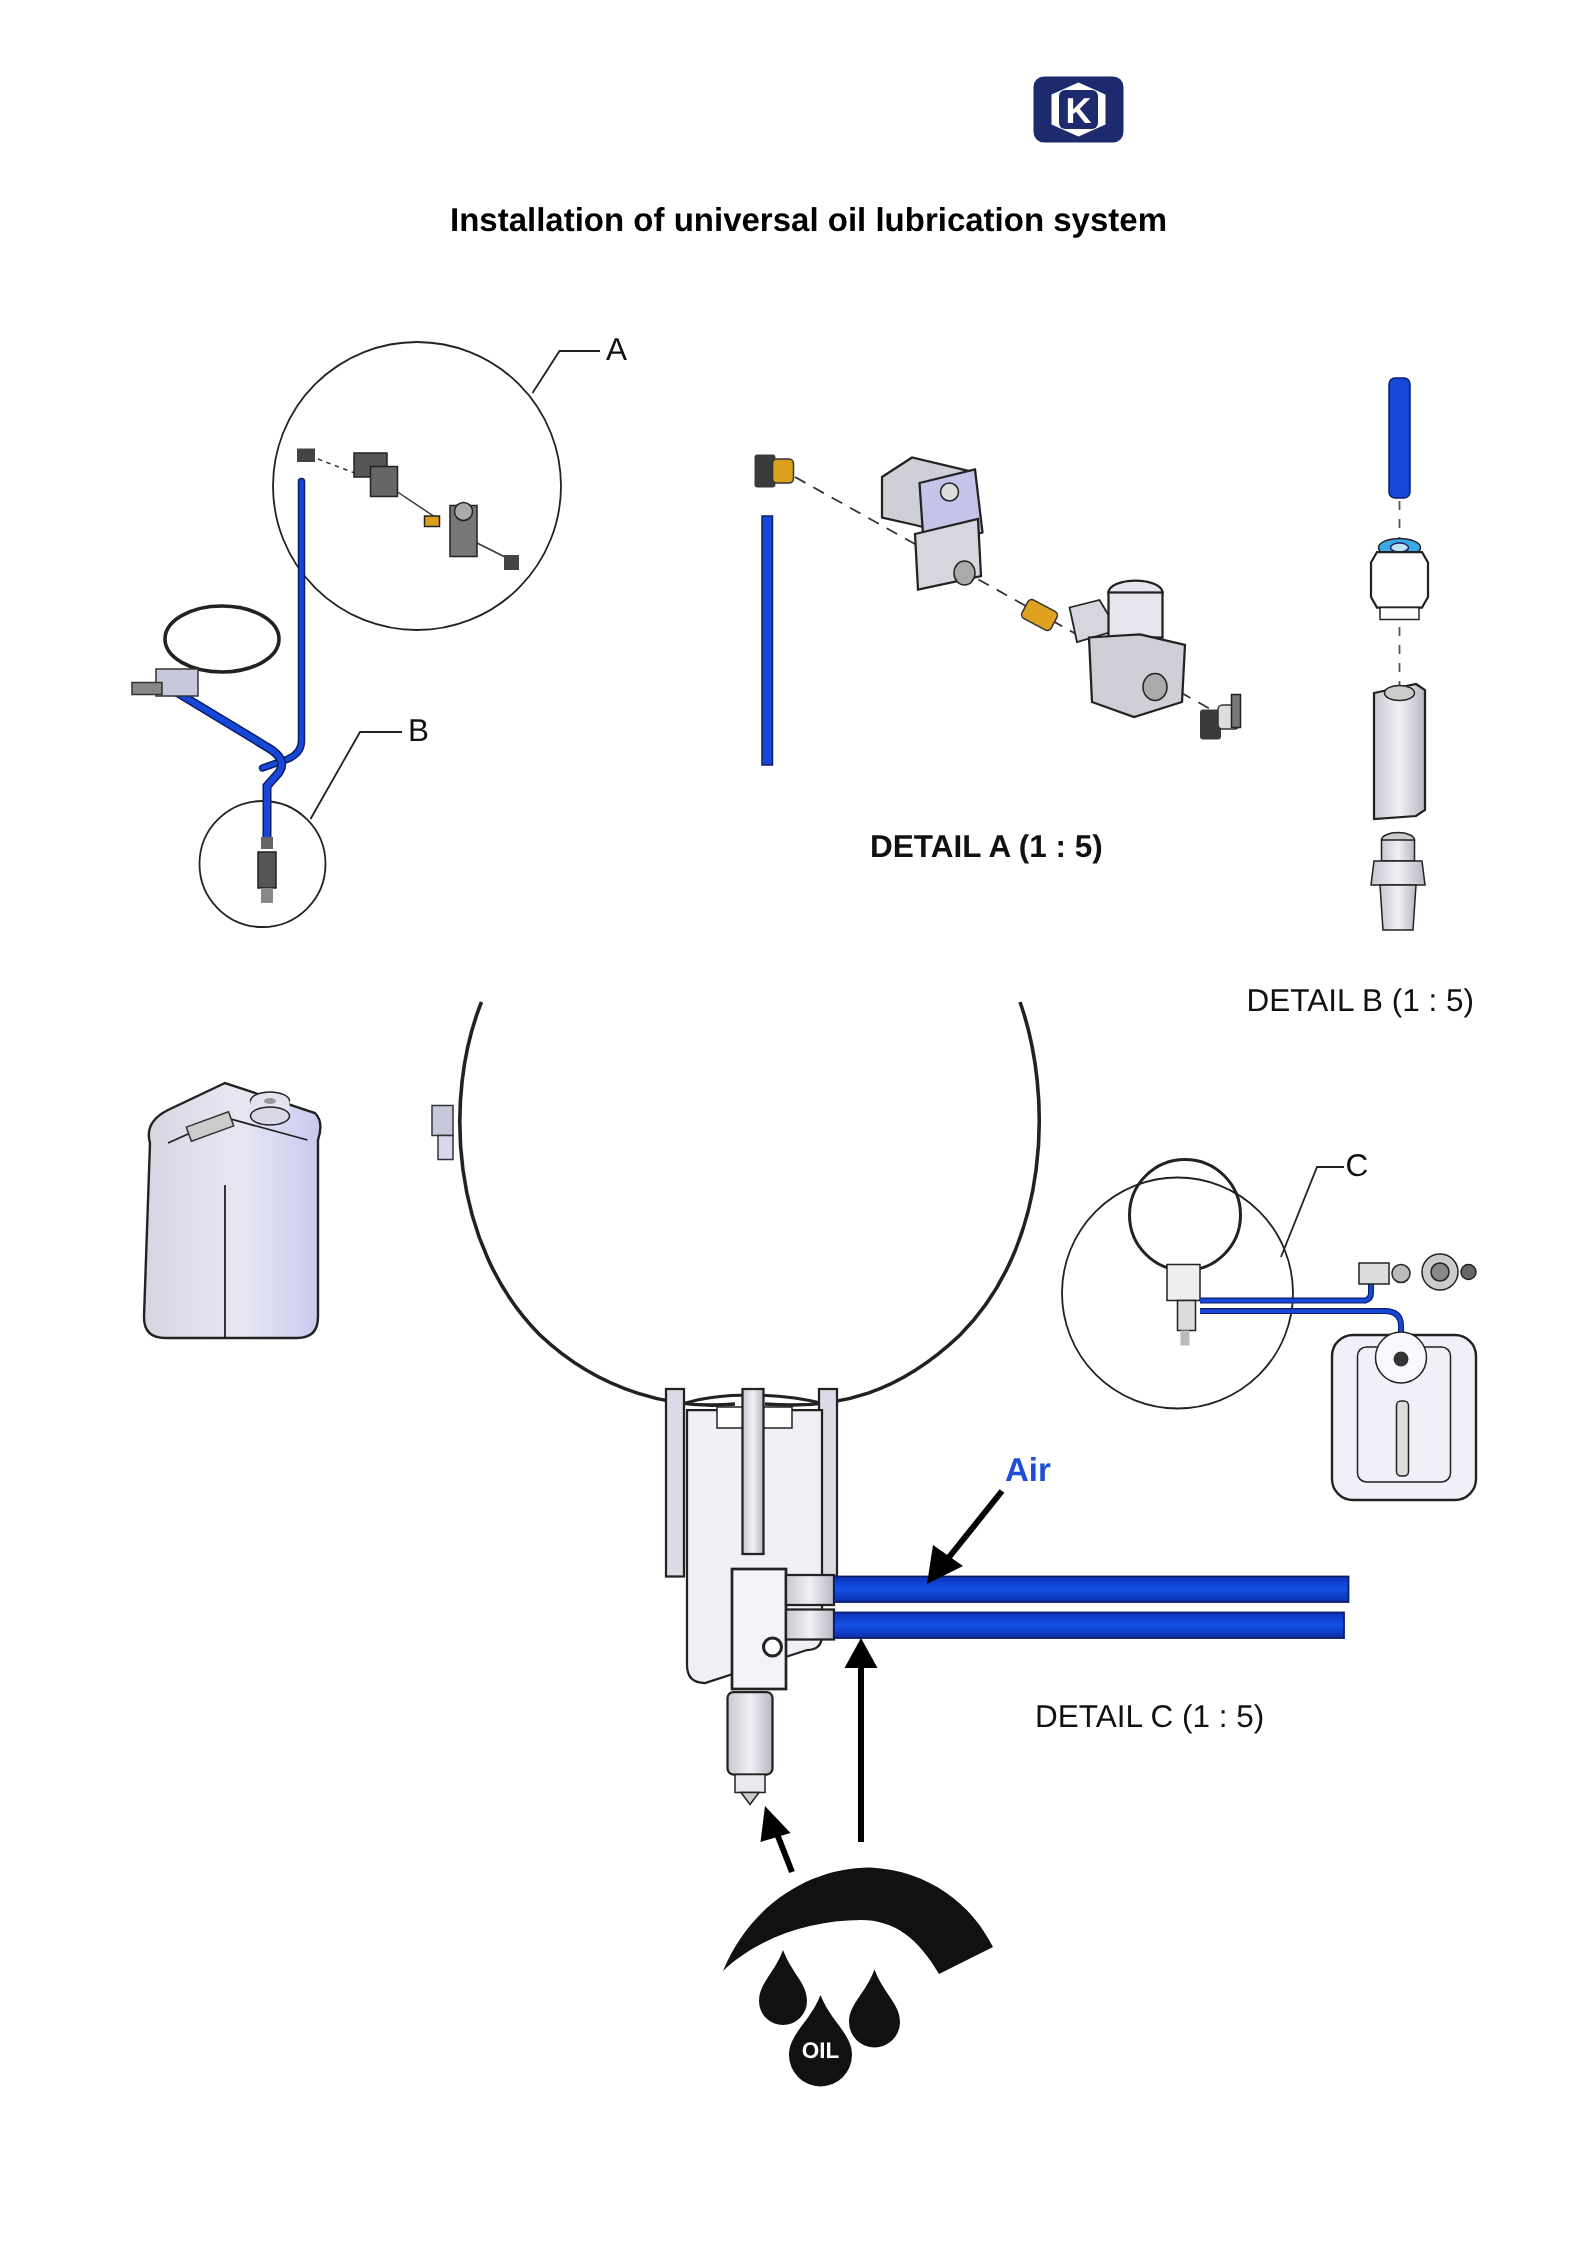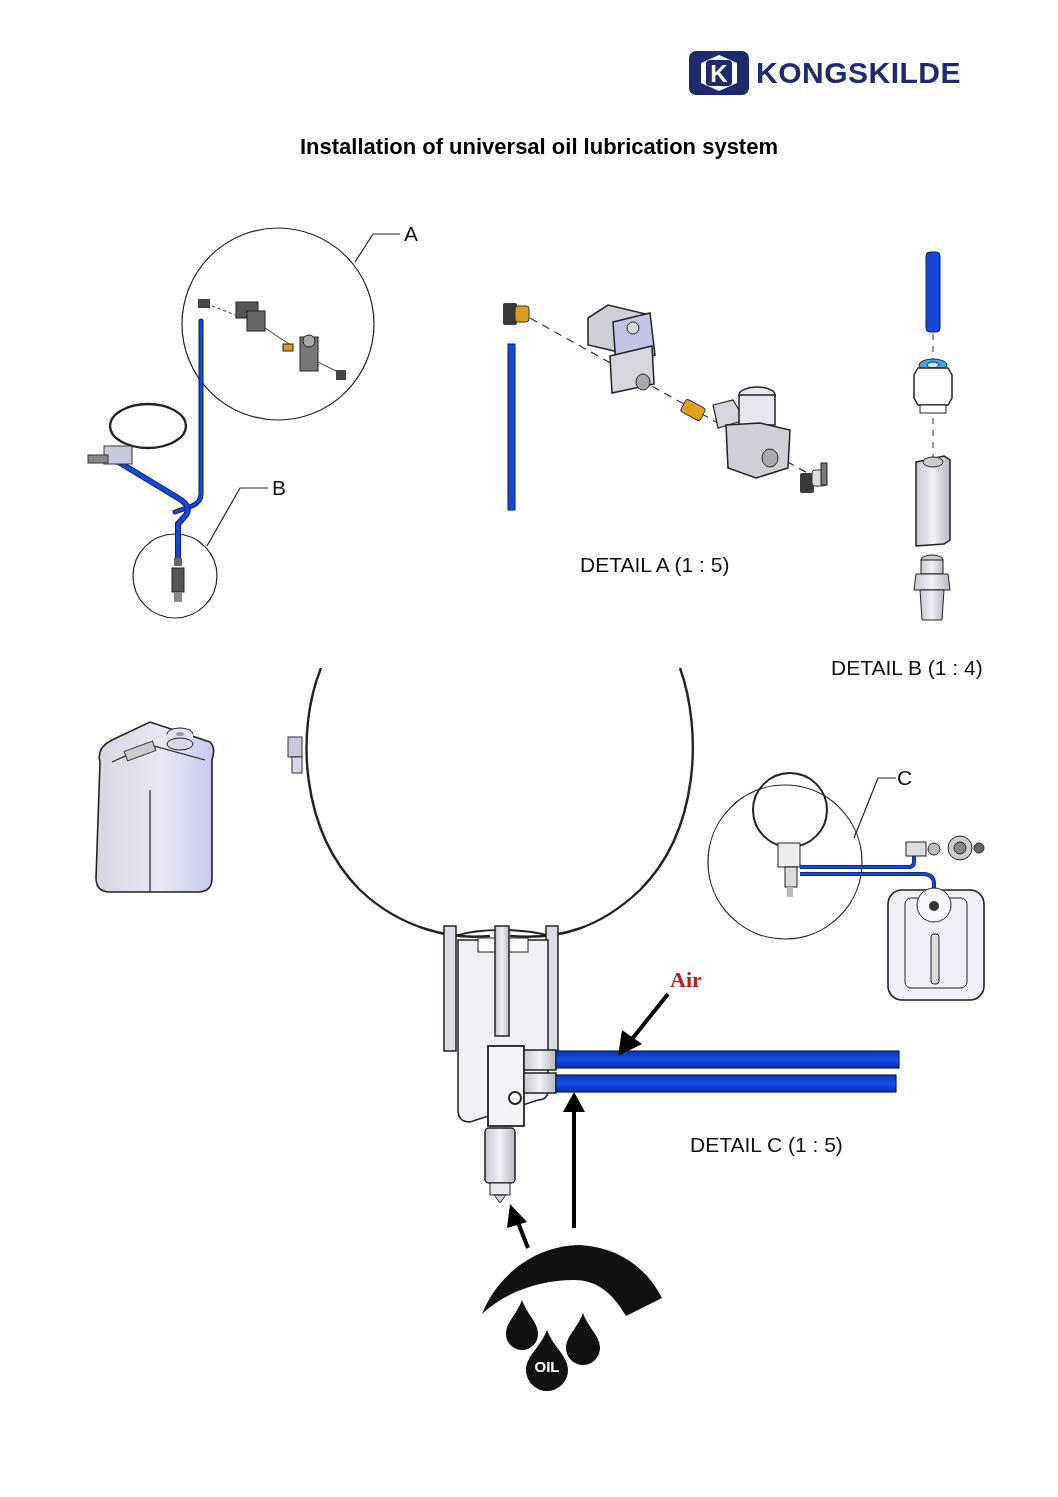--- a/index.html
+++ b/index.html
@@ -4,34 +4,33 @@
 <style>
   html, body { margin: 0; padding: 0; background: #ffffff; }
   body { width: 1058px; height: 1497px; position: relative; overflow: hidden; font-family: "Liberation Sans", sans-serif; }
   .abs { position: absolute; }
   .logo { left: 688px; top: 50px; height: 46px; display: flex; align-items: center; gap: 6px; }
   .logo-badge { width: 62px; height: 46px; }
   .logo-text { font-family: "Liberation Sans", sans-serif; font-weight: bold; font-size: 30px; color: #1e2a6e; letter-spacing: 0.5px; line-height: 46px; }
   .title { left: 0; width: 1078px; top: 134px; text-align: center; font-weight: bold; font-size: 22px; color: #000; }
   .label { font-size: 21px; color: #111; white-space: nowrap; }
   .callout { font-size: 21px; color: #111; }
-  .air { font-weight: bold; font-size: 22px; color: #b91c1c; font-family: Liberation Serif, serif; }
+  .air { font-weight: bold; font-size: 22px; color: #1d4ed8; }
   svg.drawing { position: absolute; left: 0; top: 0; }
 </style>
 </head>
 <body>
 
 <div class="abs logo">
   <svg class="logo-badge" viewBox="0 0 62 46">
     <rect x="1" y="1" width="60" height="44" rx="7" fill="#1e2a6e"></rect>
     <polygon points="31,5 49,13 49,33 31,41 13,33 13,13" fill="#ffffff"></polygon>
     <rect x="18" y="10" width="26" height="26" rx="4" fill="#1e2a6e"></rect>
     <text x="31" y="32" text-anchor="middle" font-family="Liberation Sans, sans-serif" font-weight="bold" font-size="24" fill="#ffffff">K</text>
   </svg>
-  <span class="logo-text">KONGSKILDE</span>
 </div>
 
 <div class="abs title">Installation of universal oil lubrication system</div>
 
 <svg class="drawing" width="1058" height="1497" viewBox="0 0 1058 1497">
   <defs>
     <linearGradient id="greyGrad" x1="0" x2="1" y1="0" y2="0">
       <stop offset="0" stop-color="#c8c8d2"></stop>
       <stop offset="0.5" stop-color="#f0f0f6"></stop>
       <stop offset="1" stop-color="#b8b8c4"></stop>
@@ -221,17 +220,17 @@
     <path d="M583,1313 C577,1329 566,1336 566,1348 A17,17 0 0 0 600,1348 C600,1336 589,1329 583,1313 Z" fill="#111"></path>
     <path d="M547,1330 C540,1348 526,1356 526,1370 A21,21 0 0 0 568,1370 C568,1356 554,1348 547,1330 Z" fill="#111"></path>
     <text x="547" y="1372" text-anchor="middle" font-family="Liberation Sans, sans-serif" font-weight="bold" font-size="15" fill="#fff">OIL</text>
   </g>
 </svg>
 
 <div class="abs callout" style="left:404px; top:222px;">A</div>
 <div class="abs callout" style="left:272px; top:476px;">B</div>
 <div class="abs callout" style="left:897px; top:766px;">C</div>
 
-<div class="abs label" style="left:580px; top:553px;">DETAIL A (1 : 5)</div>
-<div class="abs label" style="left:831px; top:656px;">DETAIL B (1 : 4)</div>
+<div class="abs label" style="left:580px; top:553px;font-weight:bold;">DETAIL A (1 : 5)</div>
+<div class="abs label" style="left:831px; top:656px;">DETAIL B (1 : 5)</div>
 <div class="abs label" style="left:690px; top:1133px;">DETAIL C (1 : 5)</div>
 
 <div class="abs air" style="left:670px; top:967px;">Air</div>
 
 </body></html>

